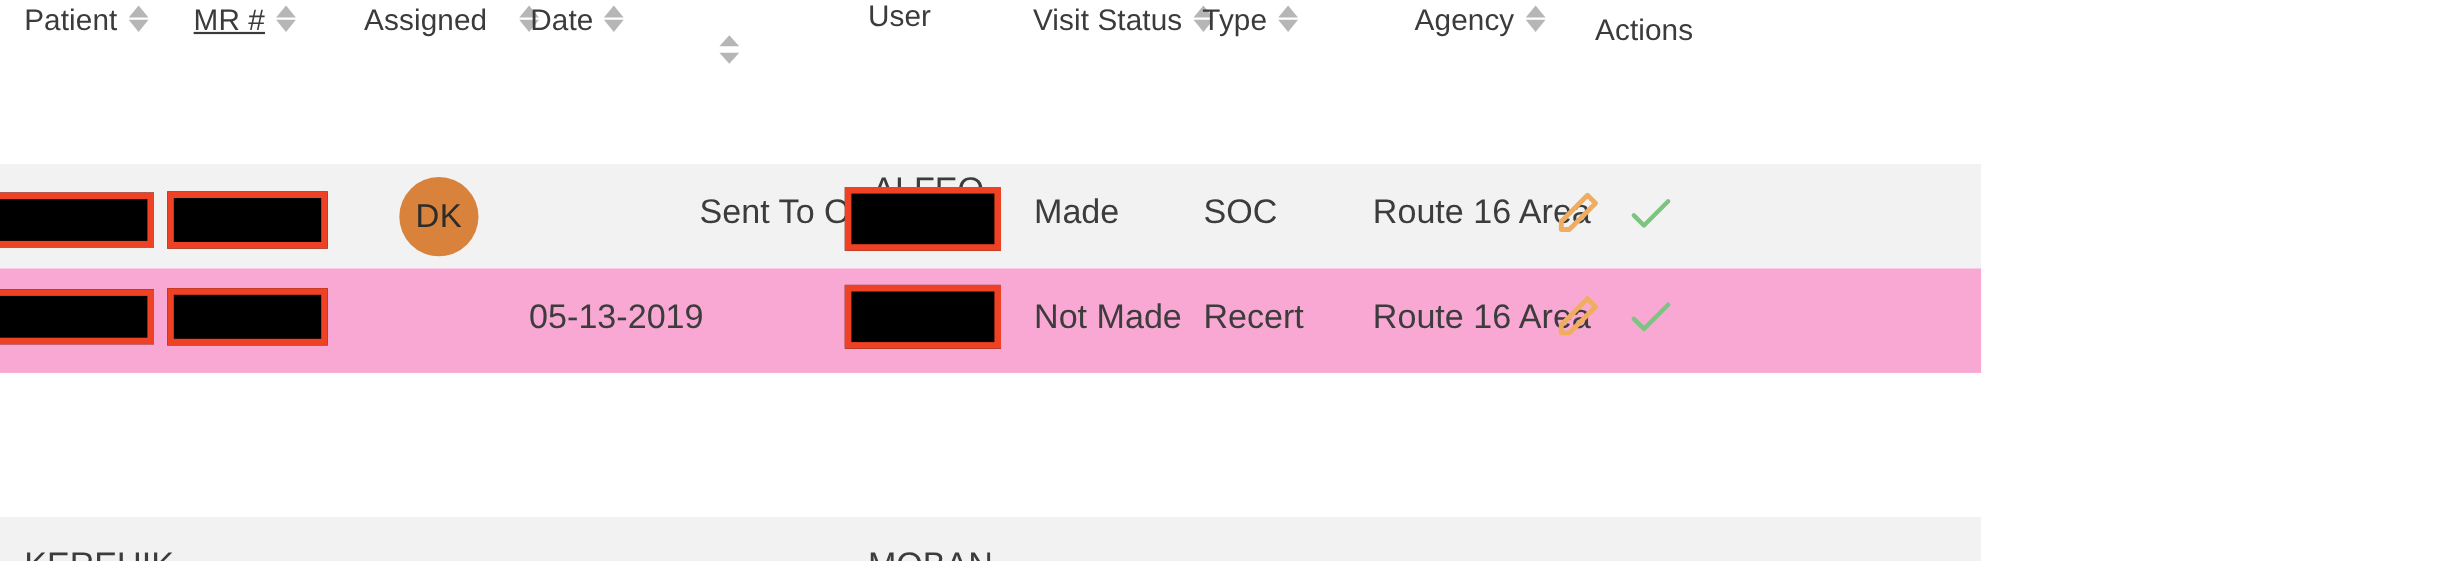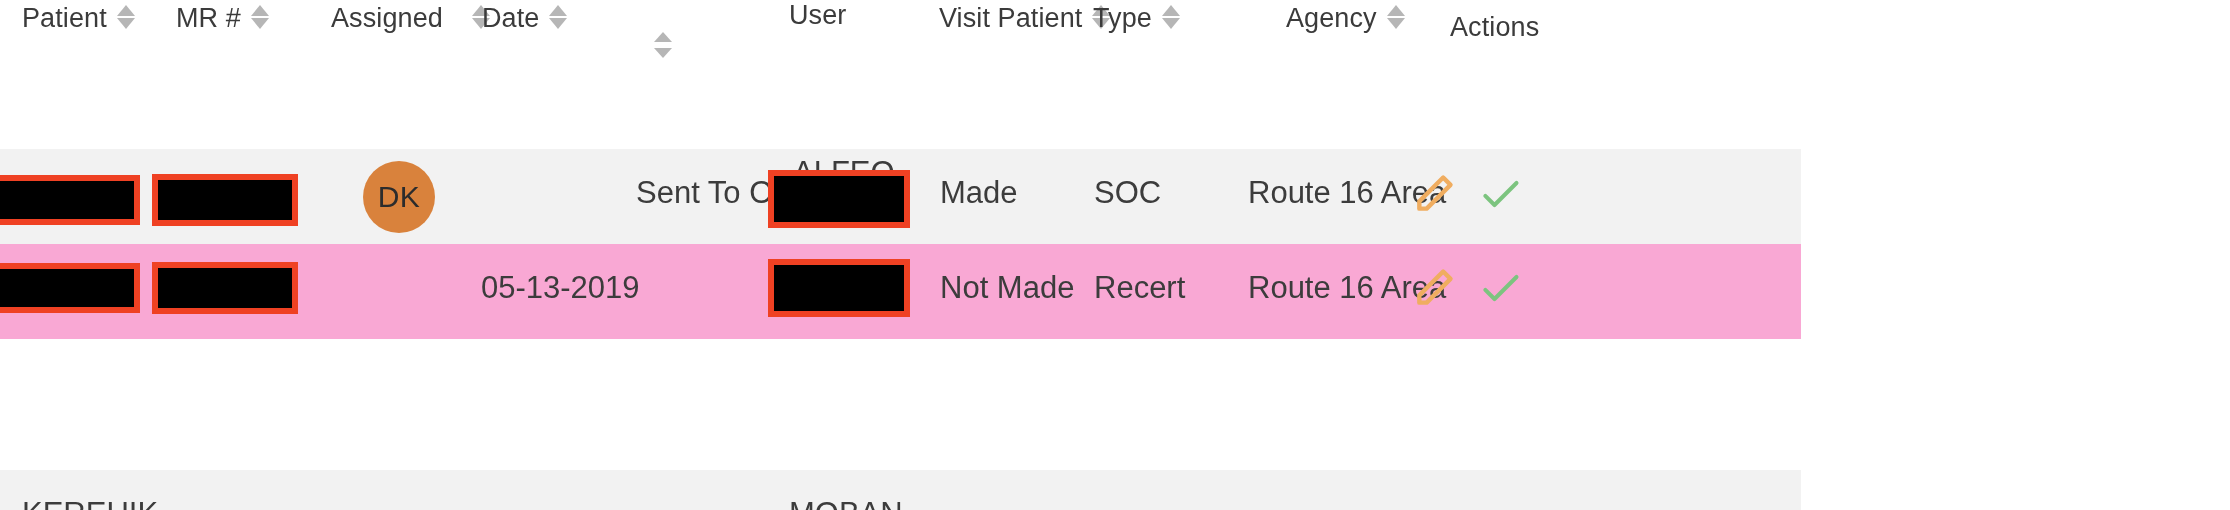--- a/index.html
+++ b/index.html
@@ -135,21 +135,21 @@
   <div class="thead">
 
     <div class="th" style="left:22px;  top:2px;">
       <span class="th-label">Patient</span>
       <span class="sort">
           <i class="up"></i>
           <i class="down"></i>
         </span>
     </div>
 
-    <div class="th" style="left:176px; top:2px;">
+    <div class="th" style="left:176px; top:2px;text-decoration:underline;">
       <span class="th-label">MR #</span>
       <span class="sort">
           <i class="up"></i>
           <i class="down"></i>
         </span>
     </div>
 
     <div class="th" style="left:331px; top:2px;gap:29px;">
       <span class="th-label">Assigned</span>
       <span class="sort">
@@ -172,21 +172,21 @@
           <i class="up"></i>
           <i class="down"></i>
         </span>
     </div>
 
     <div class="th" style="left:789px; top:2px;">
       <span class="th-label">User</span>
     </div>
 
     <div class="th" style="left:939px; top:2px;">
-      <span class="th-label">Visit Patient</span>
+      <span class="th-label">Visit Status</span>
       <span class="sort">
           <i class="up"></i>
           <i class="down"></i>
         </span>
     </div>
 
     <div class="th" style="left:1093px; top:2px;">
       <span class="th-label">Type</span>
       <span class="sort">
           <i class="up"></i>

